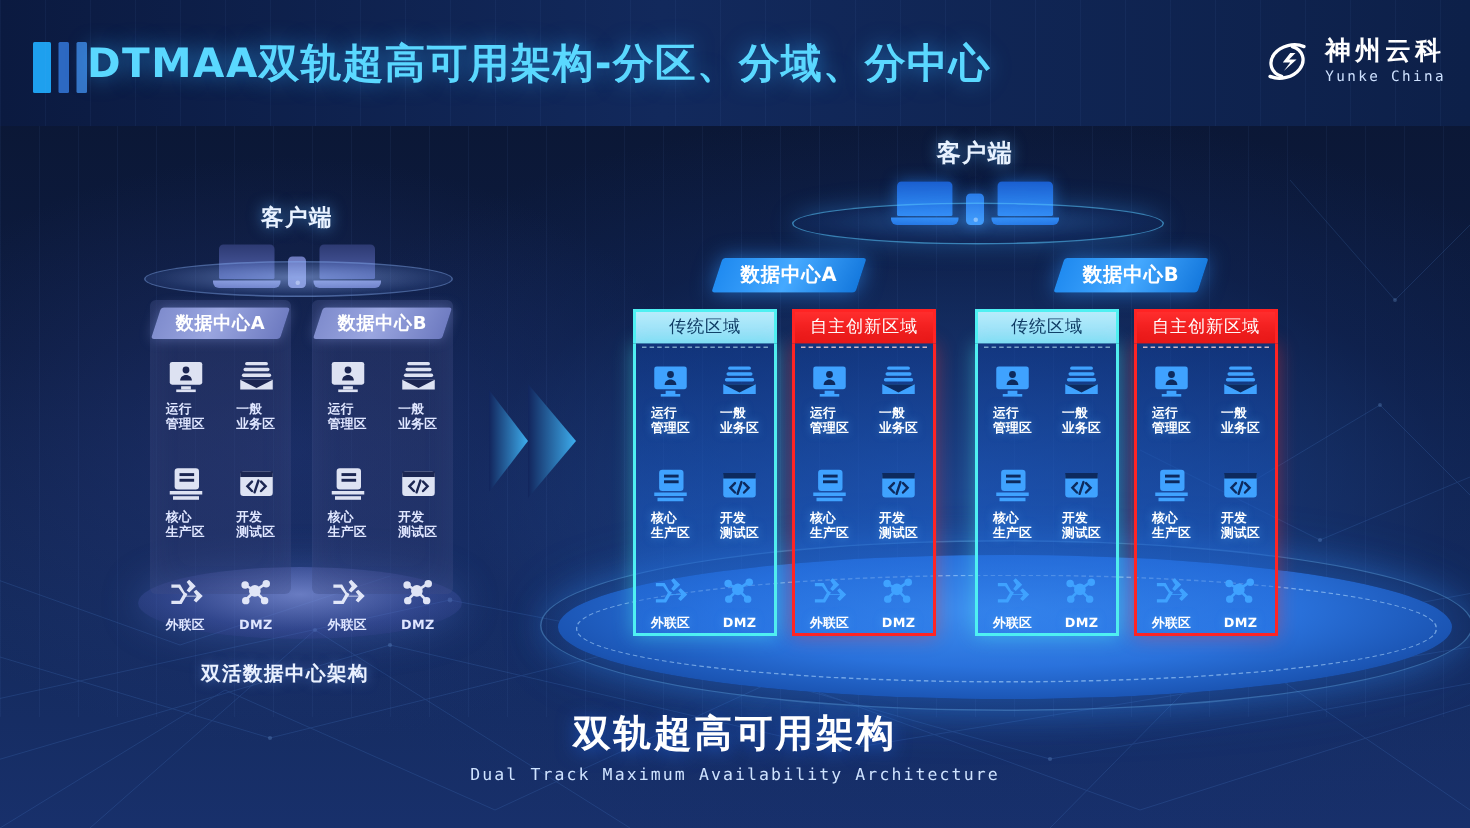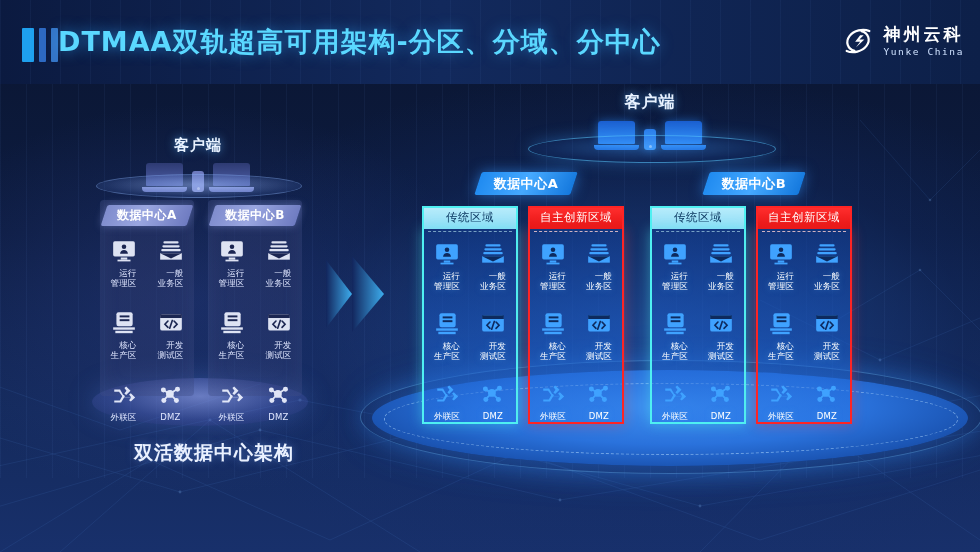--- a/index.html
+++ b/index.html
@@ -83,28 +83,28 @@
   .dcbadge.right{background:linear-gradient(100deg,#1f8af0 0%,#45a9ff 50%,#1478dd 100%);
     color:#fff;box-shadow:0 0 14px rgba(50,150,255,.6);font-size:13px;height:23px;line-height:23px;}
 
   
   .lpanel{position:absolute;border-radius:4px;
     background:linear-gradient(180deg,rgba(42,54,104,.55),rgba(52,64,120,.35));
     box-shadow:inset 0 0 22px rgba(120,150,220,.10);}
   .zgrid{position:absolute;display:grid;grid-template-columns:1fr 1fr;}
   .zcell{display:flex;flex-direction:column;align-items:center;justify-content:flex-start;}
   .zcell .ic{width:26px;height:26px;}
-  .zcell .nm{margin-top:4px;font-size:8.5px;line-height:10px;text-align:right;
-    font-family:"DejaVu Sans","Liberation Sans",sans-serif;letter-spacing:.2px;}
+  .zcell .nm{margin-top:4px;font-size:8.5px;line-height:10px;text-align:left;
+    font-family:"DejaVu Sans","Liberation Sans",sans-serif;letter-spacing:.2px;font-weight:bold;}
   .zcell.pale .nm{color:#dfe6ff;}
   .zcell.pale svg{fill:#eef2ff;opacity:.92;}
   .zcell.glow .nm{color:#ffffff;text-shadow:0 0 6px rgba(90,180,255,.55);}
   .zcell.glow svg{fill:#3fa2ff;}
 
-  .caption-left{position:absolute;font-size:19px;font-weight:bold;color:#eaf1ff;
+  .caption-left{position:absolute;font-size:13px;font-weight:bold;color:#eaf1ff;
     letter-spacing:1px;text-shadow:0 0 8px rgba(120,170,255,.5);
     font-family:Liberation Mono, monospace;}
 
   
   .platform{position:absolute;left:372px;top:370px;width:596px;height:96px;border-radius:50%;
     background:radial-gradient(ellipse at 50% 38%, #3f8ff0 0%, #2a72dc 45%, #1b55b4 72%, rgba(20,60,130,.25) 100%);
     box-shadow:0 0 40px rgba(45,130,240,.45);}
   .platform:after{content:"";position:absolute;left:2%;top:14%;width:96%;height:72%;
     border-radius:50%;border:1px dashed rgba(180,220,255,.55);}
   .plat-ring{position:absolute;left:360px;top:360px;width:620px;height:112px;border-radius:50%;
@@ -709,14 +709,18 @@
                 <circle cx="18" cy="6.6" r="2.3"></circle>
                 <circle cx="17" cy="17" r="2.3"></circle>
                 <circle cx="5.4" cy="17" r="2.3"></circle>
               </svg></span>
           <span class="nm">DMZ</span>
         </div>
       </div>
     </div>
   </div>
 
+  <div class="bigcap" style="top:472px;">
+    <div class="cn">双轨超高可用架构</div>
+    <div class="en">Dual Track Maximum Availability Architecture</div>
+  </div>
 
 </div>
 
 </body></html>

